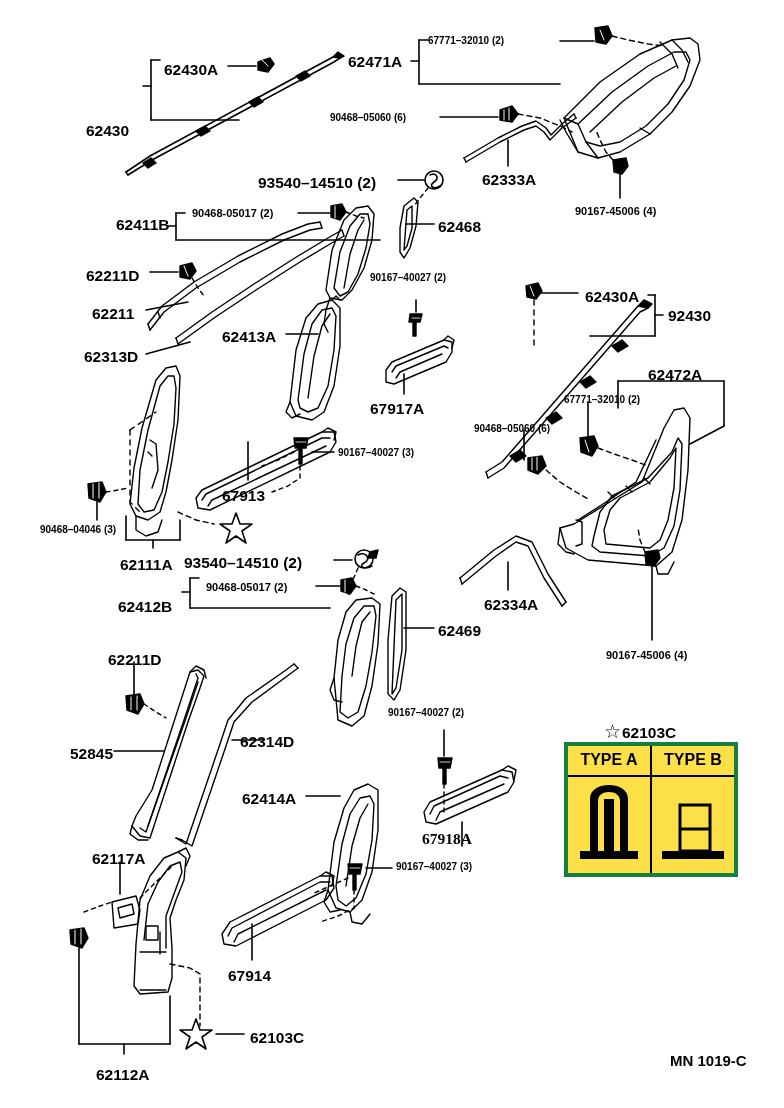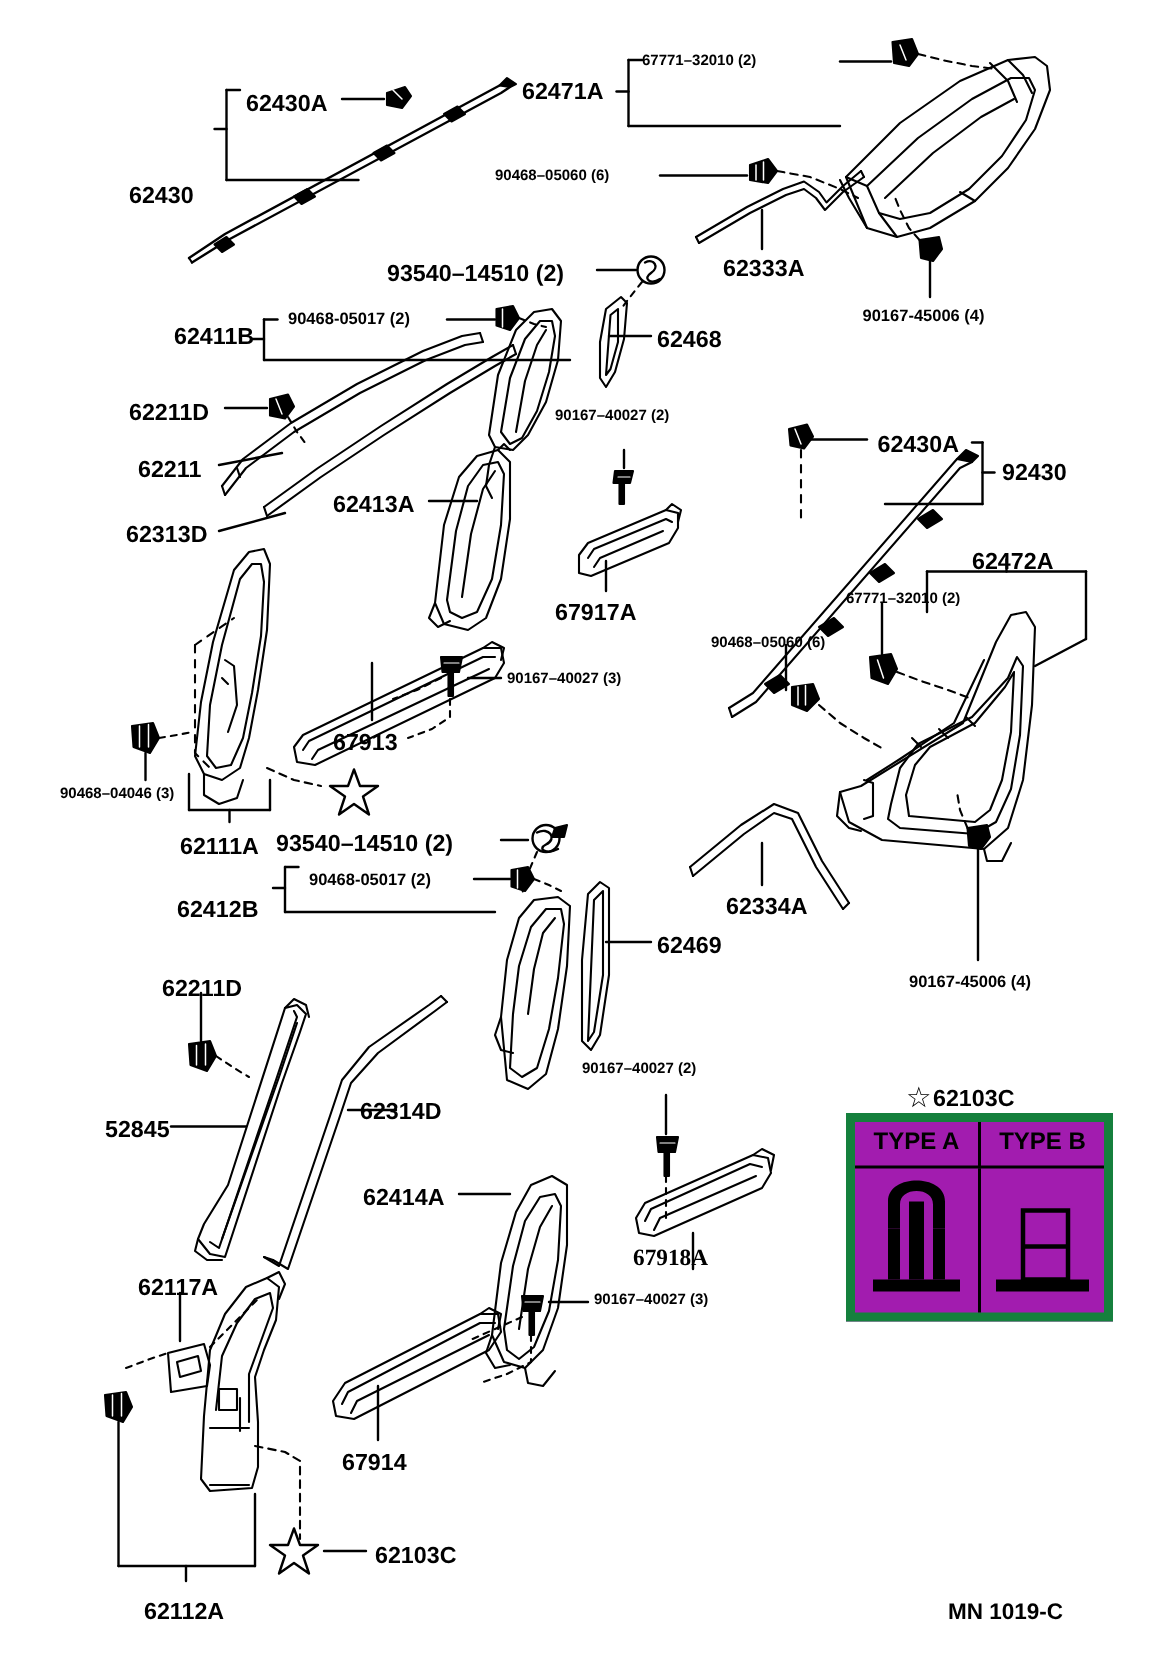--- a/index.html
+++ b/index.html
@@ -6,21 +6,21 @@
   body{width:784px;height:1108px;position:relative;overflow:hidden;
        font-family:"Liberation Sans",sans-serif;color:#000;}
   #sheet{position:absolute;left:0;top:0;width:784px;height:1108px;}
   svg#art{position:absolute;left:0;top:0;width:784px;height:1108px;}
   .lbl{position:absolute;white-space:nowrap;font-weight:bold;
        font-family:"Liberation Sans",sans-serif;letter-spacing:0px;}
   .s16{font-size:15.5px;}
   .s15{font-size:10px;text-align:right;}
   .s14{font-size:11px;}
   .code{position:absolute;font-size:15px;font-weight:bold;}
-  .tbl{position:absolute;border:6px solid #15803d;background:#a21caf;}
+  .tbl{position:absolute;border:4px solid #15803d;background:#fde047;}
   .tbl .hdrrow{display:flex;}
   .tbl .hcell{flex:1;text-align:center;font-weight:bold;font-size:16px;
               padding:5px 0 6px 0;border-bottom:2px solid #000;}
   .tbl .hcell.first{border-right:2px solid #000;}
   .tbl .bodyrow{display:flex;height:96px;}
   .tbl .bcell{flex:1;position:relative;}
   .tbl .bcell.first{border-right:2px solid #000;}
   .star{display:inline-block;}
 </style>
 </head>
@@ -566,15 +566,15 @@
             <path d="M10,74 L72,74 L72,82 L10,82 Z"></path>
           </g>
         </svg>
       </div>
     </div>
   </div>
   <div style="position:absolute;left:604px;top:720px;">
     <span class="star s16" style="font-weight:normal;font-size:19px;">☆</span>
   </div>
 
-  <div class="code" style="left:632px;top:1052px;margin-top:14px;">MN 1019-C</div>
+  <div class="code" style="left:670px;top:1052px;">MN 1019-C</div>
 
 </div>
 
 </body></html>

